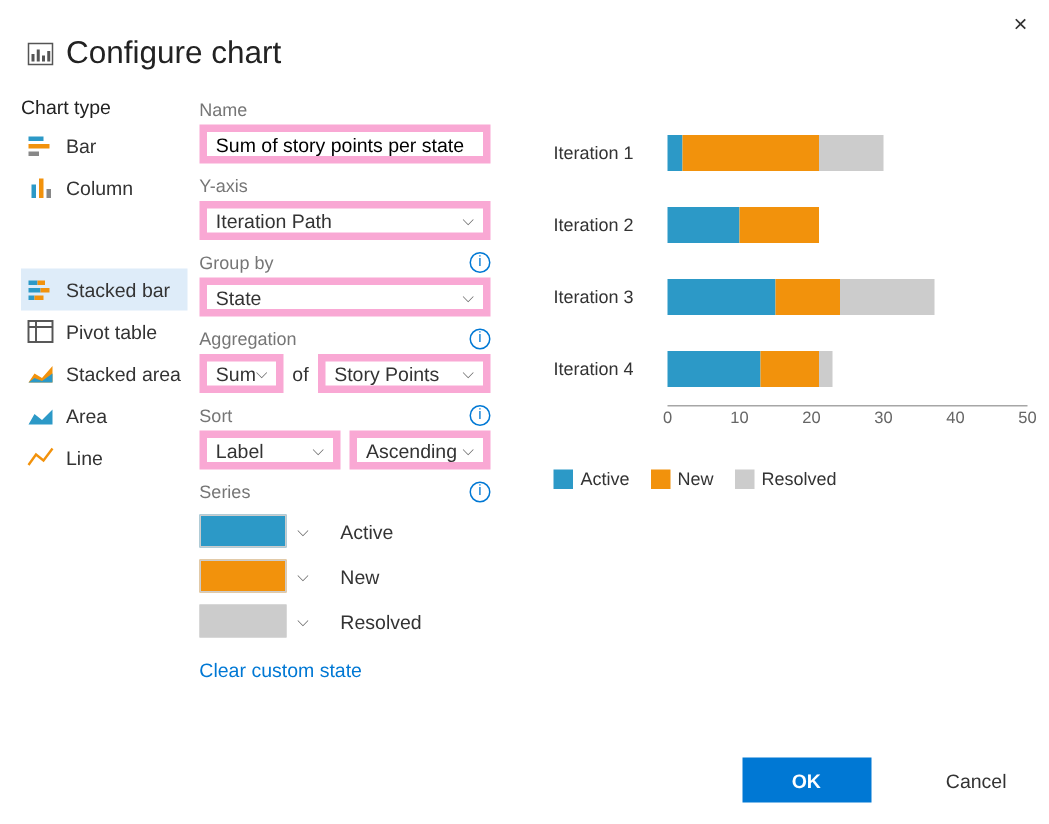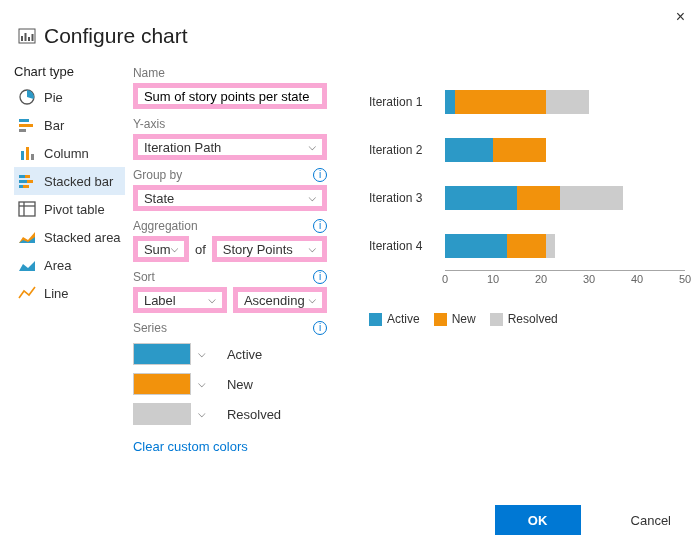--- a/index.html
+++ b/index.html
@@ -49,20 +49,21 @@
   .chart-types { list-style: none; margin: 0; padding: 0; }
   .chart-types li {
     display: flex;
     align-items: center;
     height: 28px;
     padding: 0 4px;
     cursor: pointer;
   }
   .chart-types li.selected {
     background: #deecf9;
+    margin-top: 40px;
   }
   .ct-icon {
     width: 18px; height: 18px;
     display: inline-flex;
     align-items: center; justify-content: center;
     margin-right: 8px;
   }
   .ct-label { font-size: 13px; }
 
   .field-label {
@@ -216,29 +217,20 @@
 </div>
 
 <div class="body">
 
   <div class="col-left">
     <div class="section-label">Chart type</div>
     <ul class="chart-types" id="chart-types">
         <li>
           <span class="ct-icon">
             <svg width="18" height="18" viewBox="0 0 18 18">
-              <circle cx="9" cy="9" r="7" stroke="#555" stroke-width="1.3" fill="none"></circle>
-              <path d="M9 9 L9 2 A7 7 0 0 1 15.5 11 Z" fill="#2c99c7" stroke="none"></path>
-            </svg>
-          </span>
-          <span class="ct-label">Pie</span>
-        </li>
-        <li>
-          <span class="ct-icon">
-            <svg width="18" height="18" viewBox="0 0 18 18">
               <rect x="1" y="3" width="10" height="3" fill="#2c99c7"></rect>
               <rect x="1" y="8" width="14" height="3" fill="#f2920c"></rect>
               <rect x="1" y="13" width="7" height="3" fill="#888"></rect>
             </svg>
           </span>
           <span class="ct-label">Bar</span>
         </li>
         <li>
           <span class="ct-icon">
             <svg width="18" height="18" viewBox="0 0 18 18">
@@ -369,21 +361,21 @@
           <div class="swatch-chev">⌵</div>
           <div class="series-name">New</div>
         </div>
         <div class="series-row">
           <div class="swatch" style="background:#cccccc"></div>
           <div class="swatch-chev">⌵</div>
           <div class="series-name">Resolved</div>
         </div>
       </div>
 
-    <span class="link">Clear custom colors</span>
+    <span class="link">Clear custom state</span>
   </div>
 
   <div class="col-right">
     <div class="chart-area">
       <div id="bars">
           <div class="bar-row">
             <div class="bar-label">Iteration 1</div>
             <div class="bar-track">
               <div class="seg" style="width:9.6px;background:#2c99c7"></div>
               <div class="seg" style="width:91.2px;background:#f2920c"></div>

